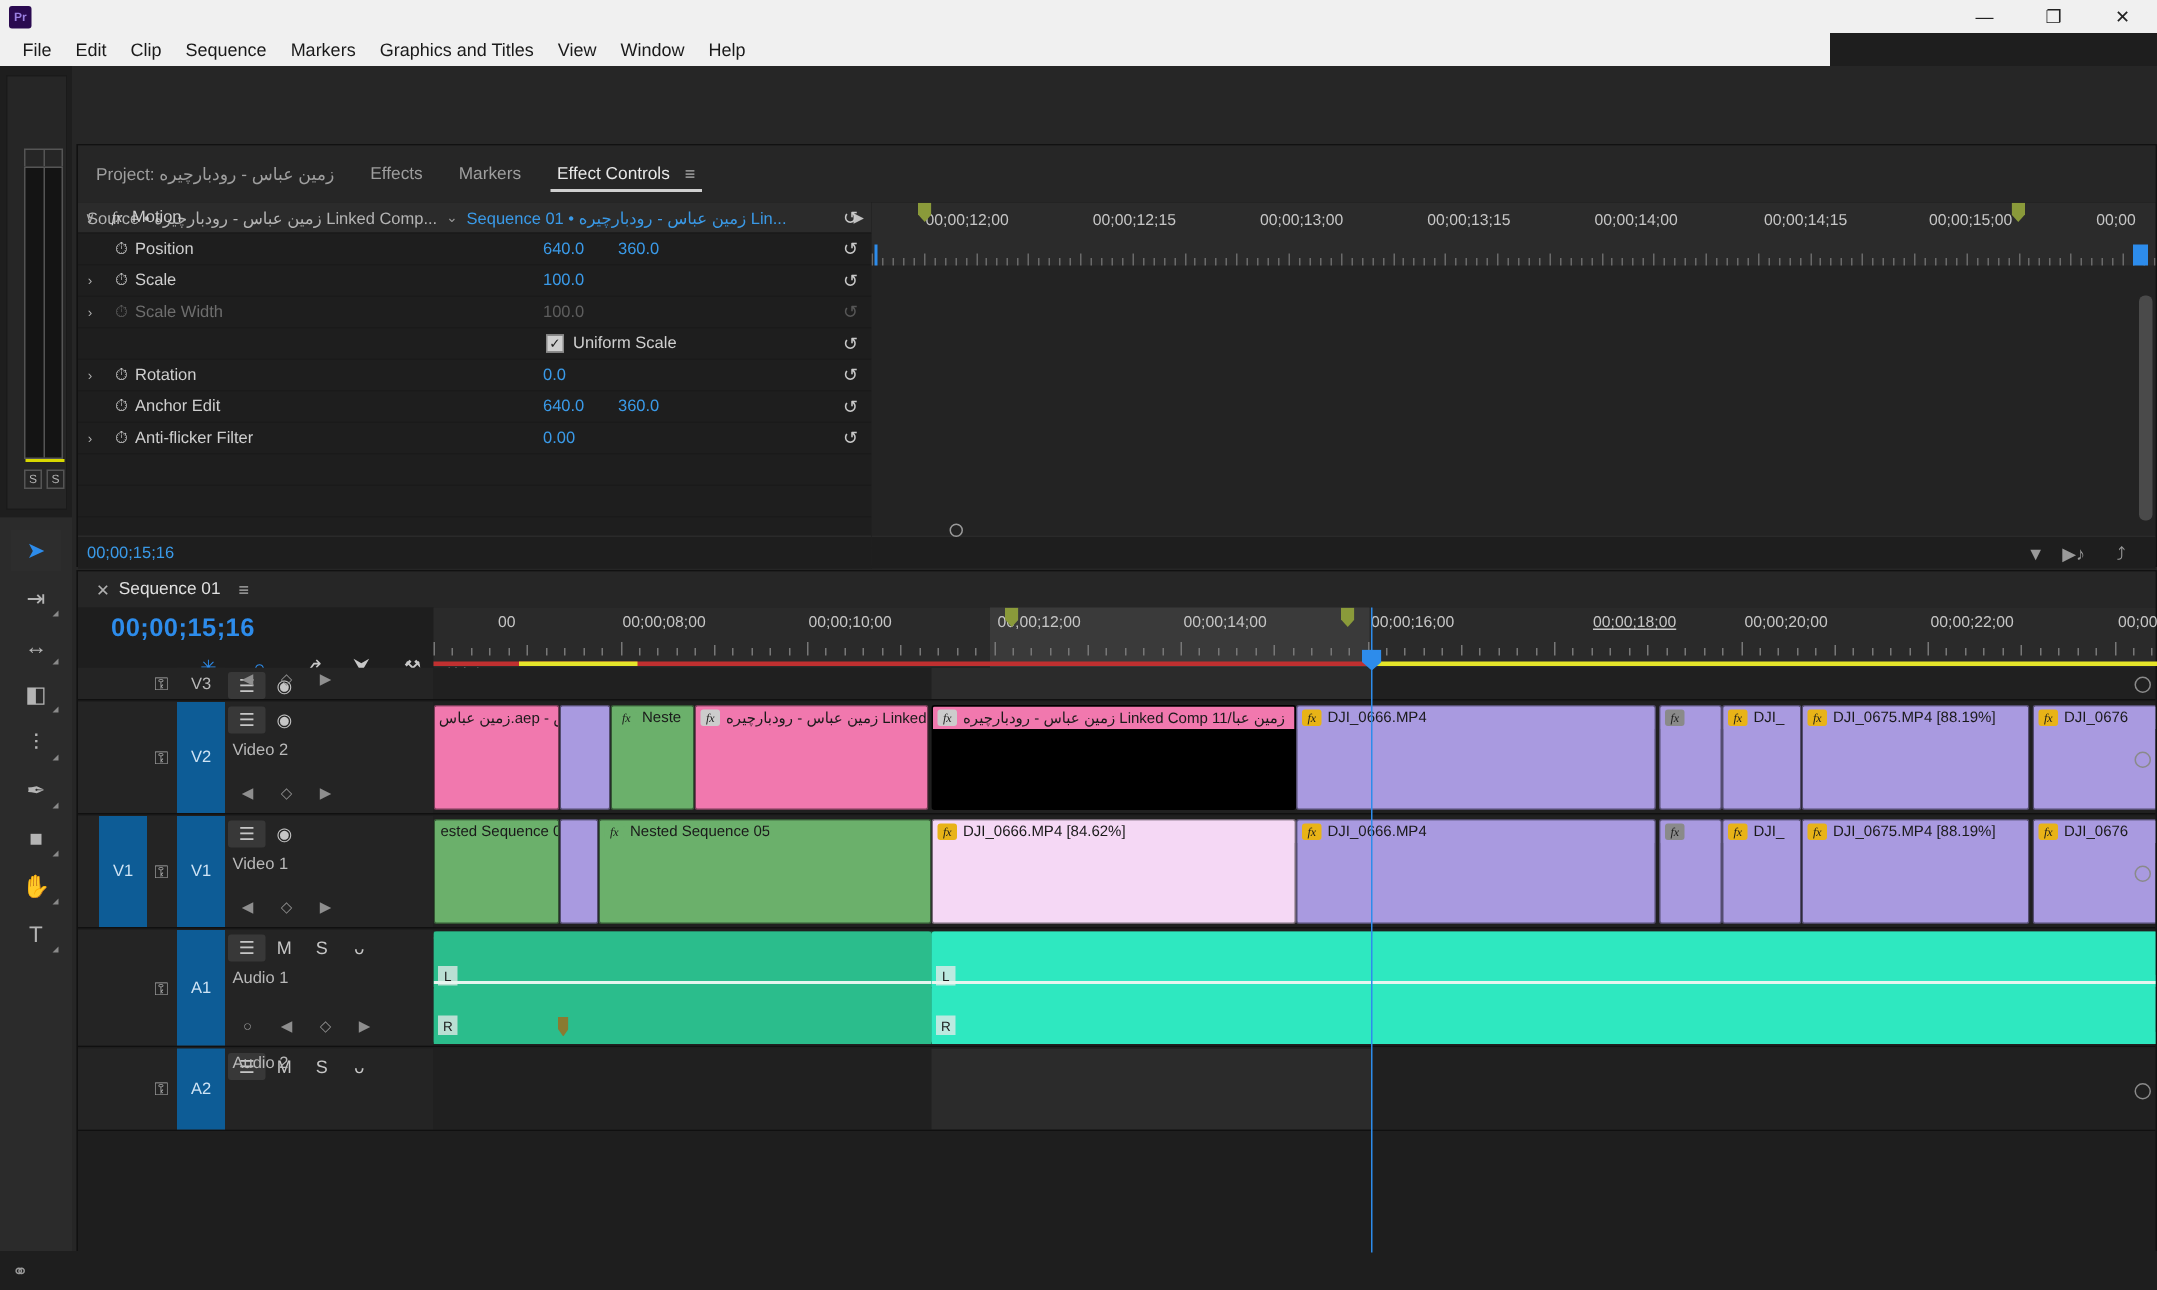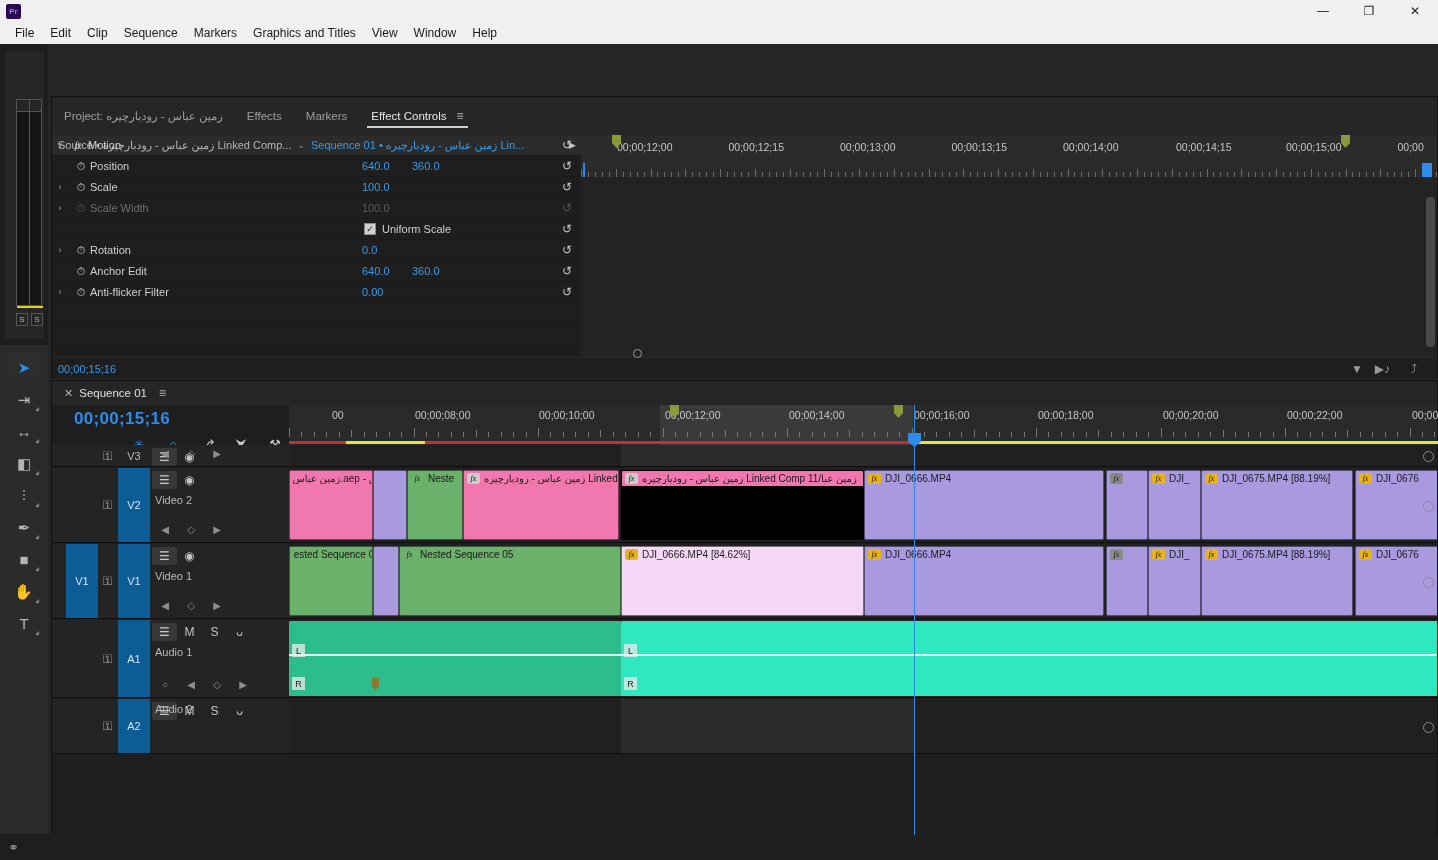--- a/index.html
+++ b/index.html
@@ -28,21 +28,21 @@
     font-family: "Liberation Sans", sans-serif;
   }
   #titlebar .win-btns { position: absolute; right: 0; top: 0; display: flex; height: 22px; }
   #titlebar .win-btn {
     width: 46px; height: 22px; display: flex; align-items: center; justify-content: center;
     color: #222; font-size: 12px;
   }
 
   
   #menubar {
-    position: absolute; left: 0; top: 22px; width: 1438px; height: 22px;
+    position: absolute; left: 0; top: 22px; width: 1220px; height: 22px;
     background: #f0f0f0; display: flex; align-items: center; padding-left: 7px;
   }
   #menubar .menu-item {
     font-size: 12px; color: #1a1a1a; padding: 2px 8px; white-space: nowrap;
   }
 
   
   #workspace {
     position: absolute; left: 0; top: 44px; width: 1438px; height: 816px;
     background: #262626;
@@ -794,21 +794,21 @@
           <div class="tick" style="left: 1108.05px; height: 5px;"></div>
           <div class="tick" style="left: 1120.5px; height: 9px;"></div>
           <div class="tick" style="left: 1132.95px; height: 5px;"></div>
           <div class="tick" style="left: 1145.4px; height: 5px;"></div>
           <div class="tlabel" style="left: 43px;">00</div>
           <div class="tlabel" style="left: 126px;">00;00;08;00</div>
           <div class="tlabel" style="left: 250px;">00;00;10;00</div>
           <div class="tlabel" style="left: 376px;">00;00;12;00</div>
           <div class="tlabel" style="left: 500px;">00;00;14;00</div>
           <div class="tlabel" style="left: 625px;">00;00;16;00</div>
-          <div class="tlabel" style="left: 749px;">00;00;18;00</div>
+          <div class="tlabel" style="left: 773px; text-decoration: underline;">00;00;18;00</div>
           <div class="tlabel" style="left: 874px;">00;00;20;00</div>
           <div class="tlabel" style="left: 998px;">00;00;22;00</div>
           <div class="tlabel" style="left: 1123px;">00;00;24;0(</div>
           <div class="wam" style="left: 381px;"></div>
           <div class="wam" style="left: 605px;"></div>
           <div class="redbar" style="width: 627px;"></div>
           <div class="yellowbar" style="left: 57px; width: 79px;"></div>
           <div class="yellowbar" style="left: 627px; width: 549px;"></div>
         </div>
 

